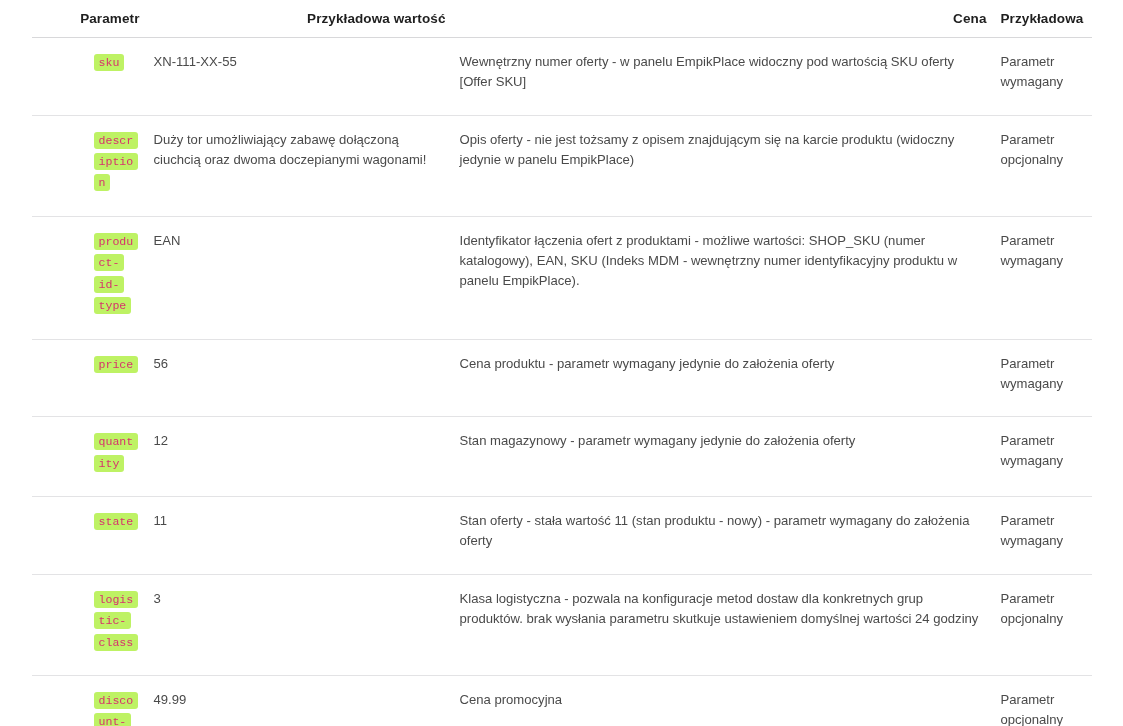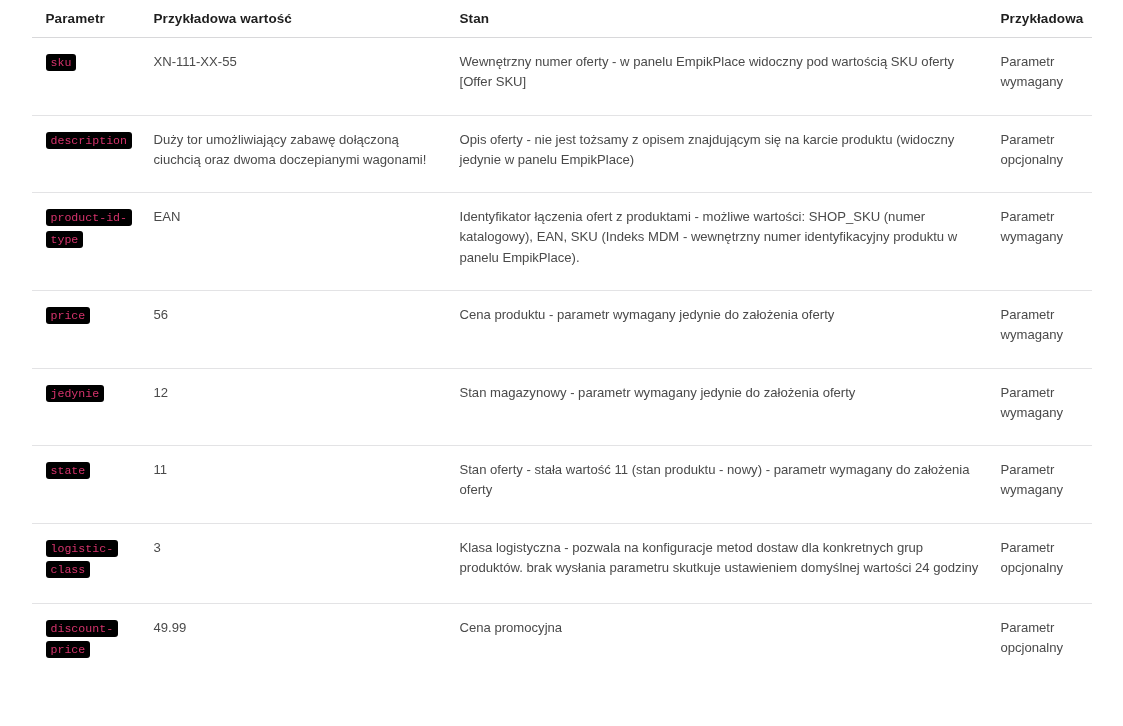--- a/index.html
+++ b/index.html
@@ -23,21 +23,21 @@
     border-collapse: collapse;
     table-layout: fixed;
   }
 
   .doc-table col.c-param { width: 122px; }
   .doc-table col.c-value { width: 306px; }
   .doc-table col.c-desc  { width: 541px; }
   .doc-table col.c-req   { width: 91px; }
 
   .doc-table thead th {
-    text-align: left;
+    text-align: right;
     vertical-align: top;
     font-size: 13.5px;
     font-weight: bold;
     color: #1f1f1f;
     padding: 11px 14px 11px 0;
     border-bottom: 1px solid #d8d8da;
     letter-spacing: 0.1px;
   }
   .doc-table thead th.th-param { padding-left: 14px; }
 
@@ -54,26 +54,27 @@
   }
 
   .cell-param { padding-left: 14px !important; }
 
   .code-chip {
     display: inline;
     font-family: "Liberation Mono", "DejaVu Sans Mono", monospace;
     font-size: 11.6px;
     line-height: 1.85;
     color: #d6336c;
-    background: #000000;
+    background: #bef264;
     border-radius: 3px;
     padding: 2px 5px;
     box-decoration-break: clone;
     -webkit-box-decoration-break: clone;
     word-break: break-word;
+    margin-left: 48px;
   }
 
   .cell-value {
     color: #4a4a4a;
     word-break: break-word;
   }
   .cell-desc {
     color: #4a4a4a;
   }
   .cell-req {
@@ -88,21 +89,21 @@
   <colgroup>
     <col class="c-param">
     <col class="c-value">
     <col class="c-desc">
     <col class="c-req">
   </colgroup>
   <thead>
     <tr>
       <th class="th-param">Parametr</th>
       <th>Przykładowa wartość</th>
-      <th>Stan</th>
+      <th>Cena</th>
       <th>Przykładowa</th>
     </tr>
   </thead>
   <tbody id="table-body">
       <tr>
         <td class="cell-param"><span class="code-chip">sku</span></td>
         <td class="cell-value">XN-111-XX-55</td>
         <td class="cell-desc">Wewnętrzny numer oferty - w panelu EmpikPlace widoczny pod wartością SKU oferty [Offer SKU]</td>
         <td class="cell-req">Parametr wymagany</td>
       </tr>
@@ -118,21 +119,21 @@
         <td class="cell-desc">Identyfikator łączenia ofert z produktami - możliwe wartości: SHOP_SKU (numer katalogowy), EAN, SKU (Indeks MDM - wewnętrzny numer identyfikacyjny produktu w panelu EmpikPlace).</td>
         <td class="cell-req">Parametr wymagany</td>
       </tr>
       <tr>
         <td class="cell-param"><span class="code-chip">price</span></td>
         <td class="cell-value">56</td>
         <td class="cell-desc">Cena produktu - parametr wymagany jedynie do założenia oferty</td>
         <td class="cell-req">Parametr wymagany</td>
       </tr>
       <tr>
-        <td class="cell-param"><span class="code-chip">jedynie</span></td>
+        <td class="cell-param"><span class="code-chip">quantity</span></td>
         <td class="cell-value">12</td>
         <td class="cell-desc">Stan magazynowy - parametr wymagany jedynie do założenia oferty</td>
         <td class="cell-req">Parametr wymagany</td>
       </tr>
       <tr>
         <td class="cell-param"><span class="code-chip">state</span></td>
         <td class="cell-value">11</td>
         <td class="cell-desc">Stan oferty - stała wartość 11 (stan produktu - nowy) - parametr wymagany do założenia oferty</td>
         <td class="cell-req">Parametr wymagany</td>
       </tr>

